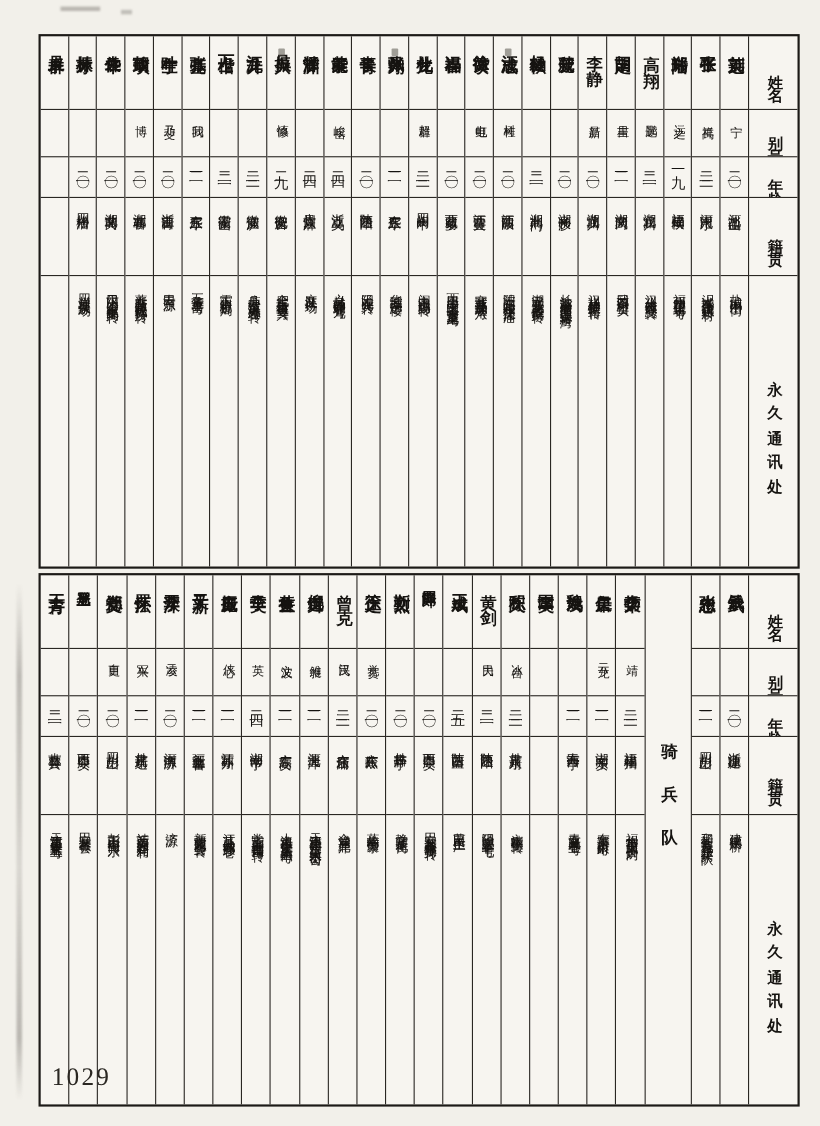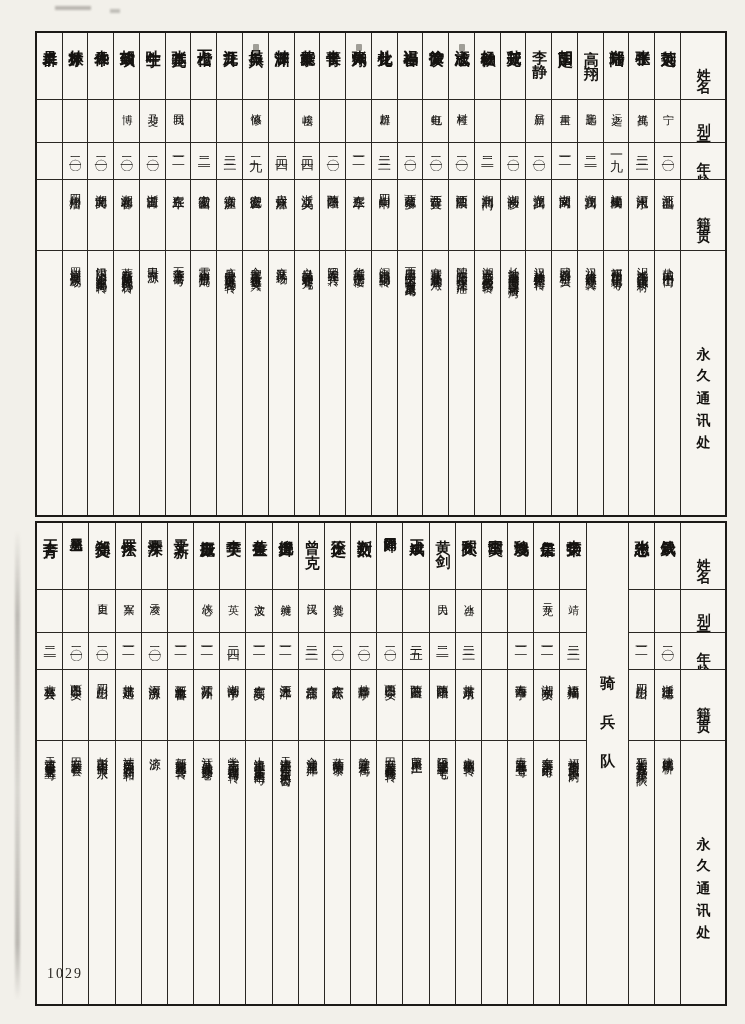--- a/index.html
+++ b/index.html
@@ -70,21 +70,21 @@
     margin:0 auto;padding-top:140px;
   }
 
   .gloss{
     display:inline-block;width:6px;height:7px;margin-top:3px;
     background:rgba(90,85,78,.55);border-radius:1px;
   }
 
   .page-number{
     position:absolute;left:47px;top:966px;
-    font-size:14px;letter-spacing:2px;color:#2a2722;
+    font-size:23px;letter-spacing:2px;color:#2a2722;
   }
 </style>
 </head>
 <body>
 
 <div class="artifact edge-streak"></div>
 <div class="artifact speck-a"></div>
 <div class="artifact speck-b"></div>
 
 <div class="roster upper" id="table-upper">

